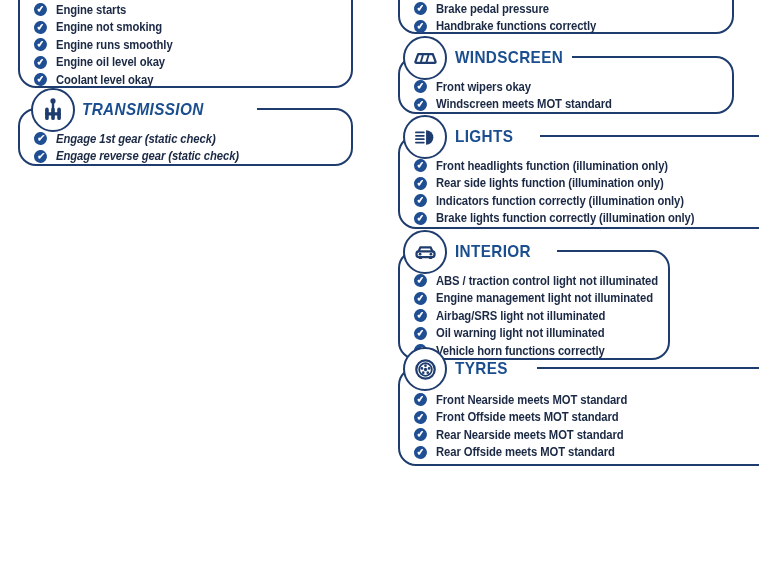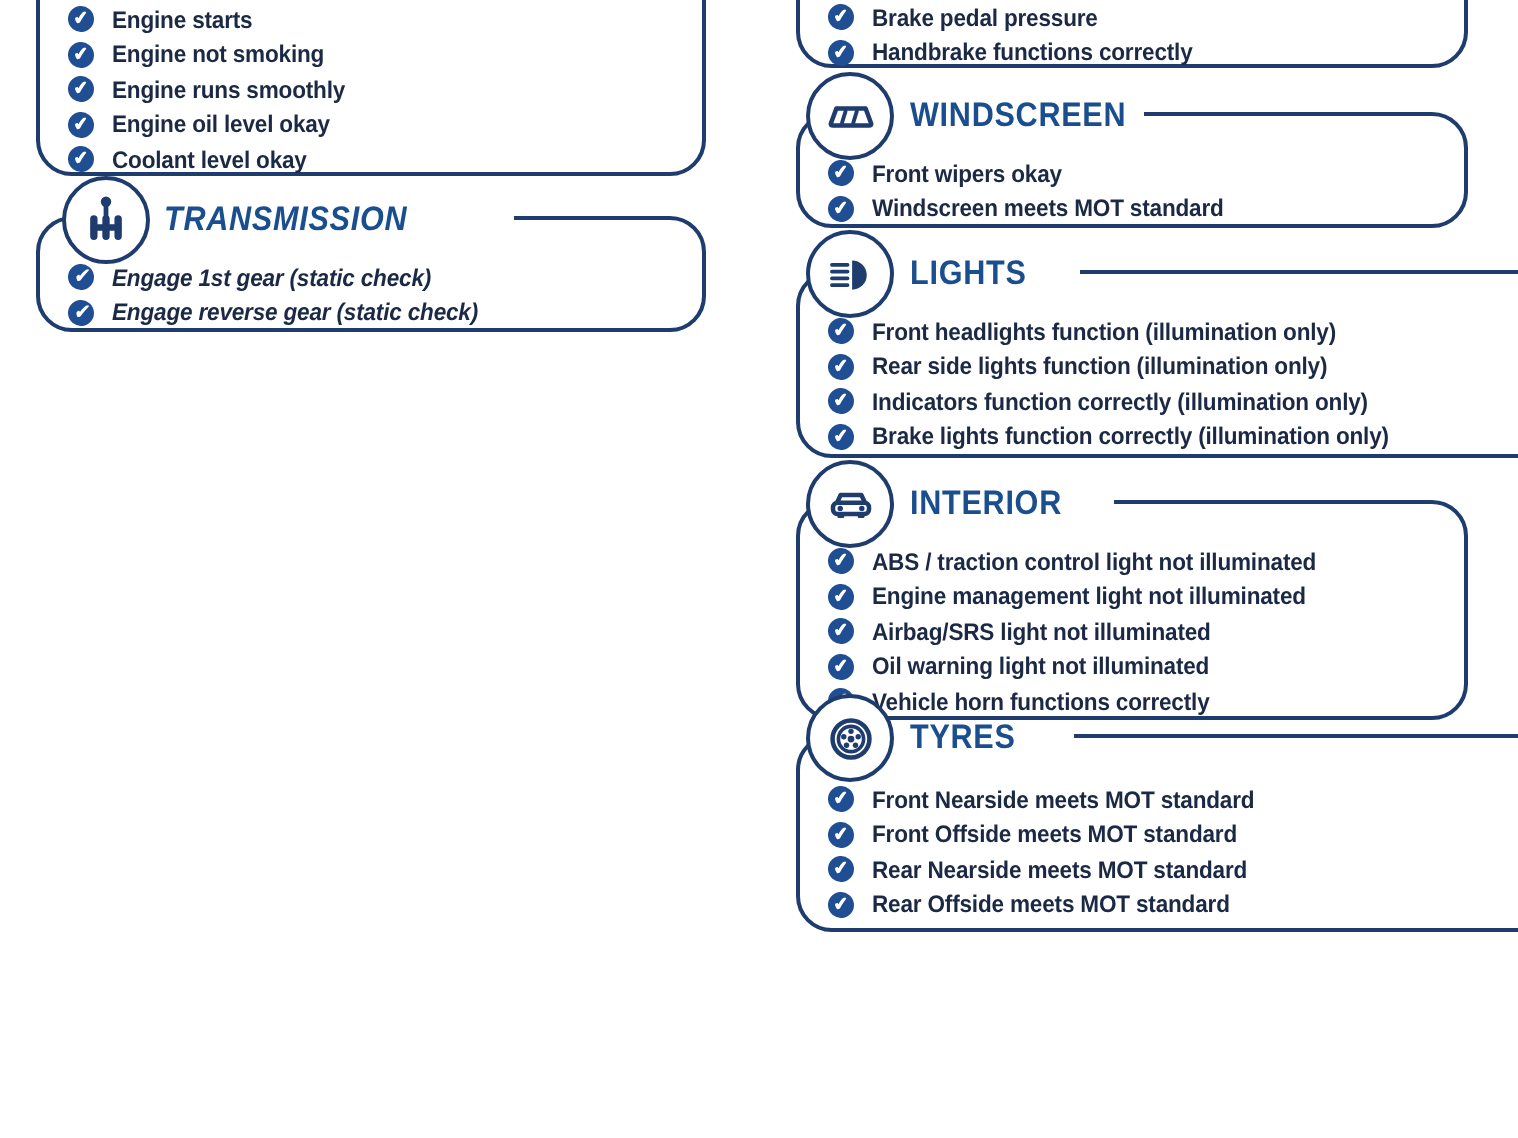--- a/index.html
+++ b/index.html
@@ -189,21 +189,21 @@
           <span class="check">✔</span>
           <span class="item-label">Indicators function correctly (illumination only)</span>
         </div>
         <div class="item">
           <span class="check">✔</span>
           <span class="item-label">Brake lights function correctly (illumination only)</span>
         </div>
       </div>
   </div>
 
-  <div class="box" style="left:398px; top:250px; width:336px; height:110px;">
+  <div class="box" style="left:398px; top:250px; width:272px; height:110px;">
     <span class="border-gap" style="left:20px; width:137px;"></span>
     <div class="icon-circle" style="left:3px;">
       <svg width="27" height="27" viewBox="0 0 24 24">
         <path class="ic" d="M5.8 11 L7.4 7.5 L16.6 7.5 L18.2 11"></path>
         <rect class="ic" x="4" y="11" width="16" height="5" rx="2"></rect>
         <circle class="icf" cx="7.2" cy="13.5" r="1.2"></circle>
         <circle class="icf" cx="16.8" cy="13.5" r="1.2"></circle>
         <rect class="icf" x="6" y="16.2" width="3" height="1.6" rx="0.6"></rect>
         <rect class="icf" x="15" y="16.2" width="3" height="1.6" rx="0.6"></rect>
       </svg>

